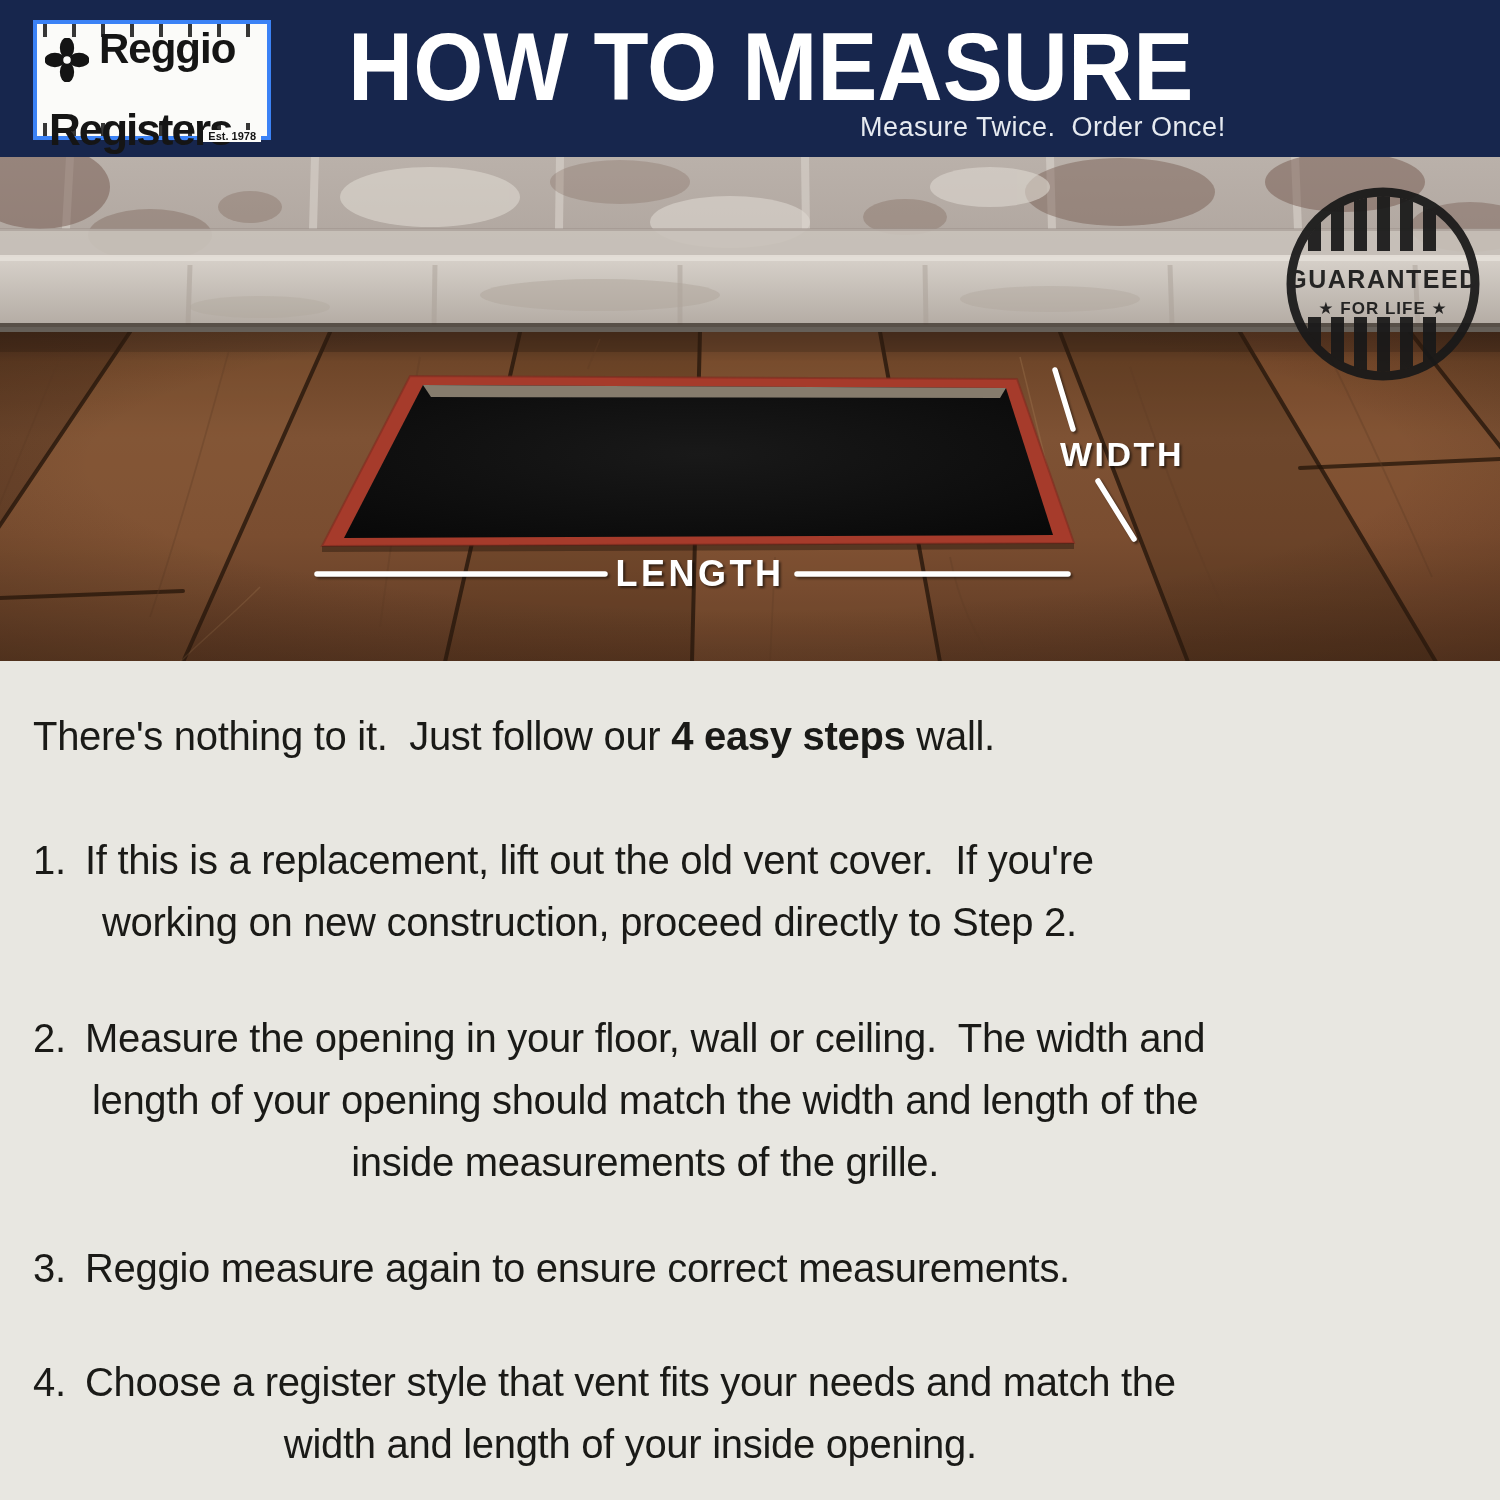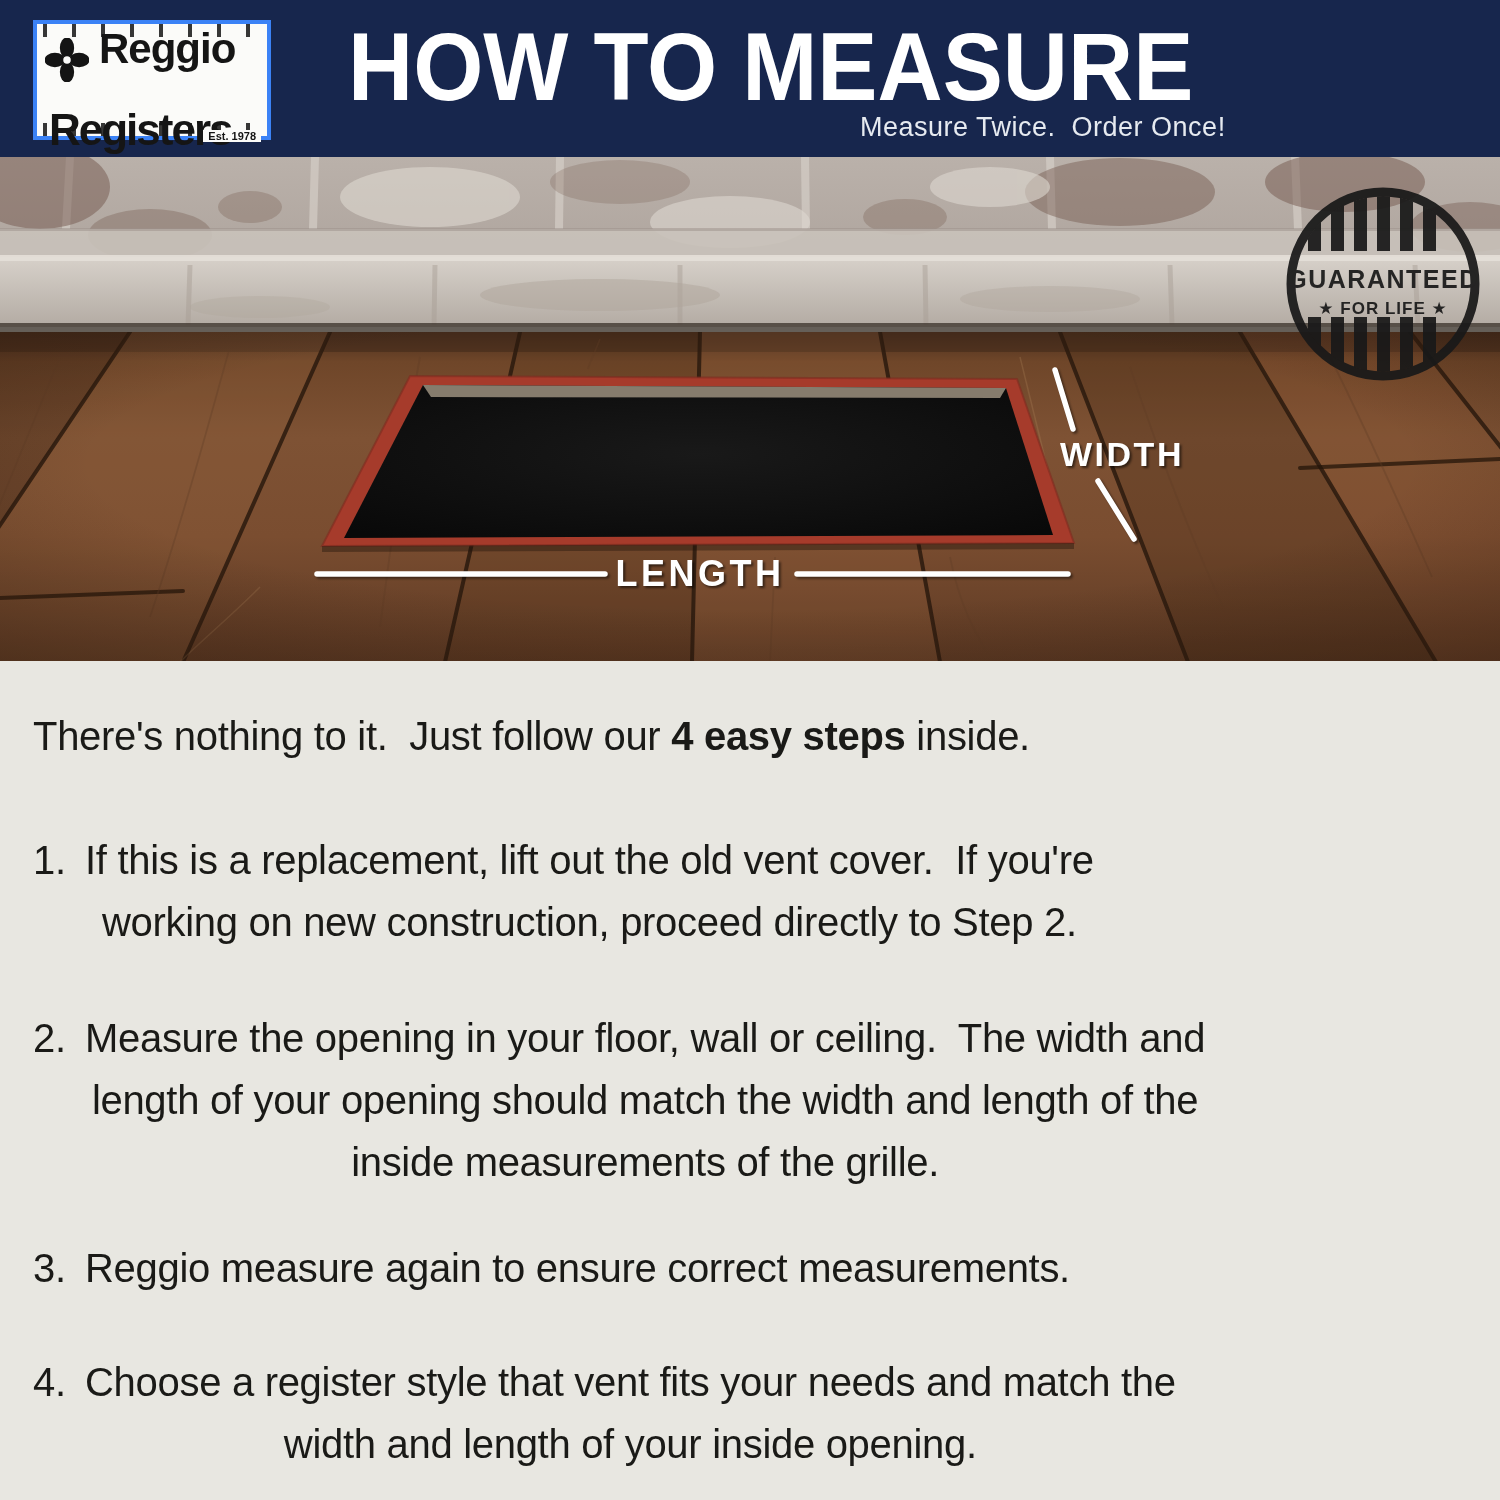--- a/index.html
+++ b/index.html
@@ -264,21 +264,21 @@
           <rect x="1400" y="160" width="13" height="66"></rect>
             <rect x="1423" y="160" width="13" height="66"></rect>
         </g>
         <text x="1383" y="131" text-anchor="middle" fill="#191919" font-family="Liberation Sans, DejaVu Sans, sans-serif" font-size="25" font-weight="700" letter-spacing="1.5">GUARANTEED</text>
         <text x="1383" y="157" text-anchor="middle" fill="#191919" font-family="Liberation Sans, DejaVu Sans, sans-serif" font-size="17" font-weight="700" letter-spacing="1">★ FOR LIFE ★</text>
       </g>
     </svg>
   </div>
 
   <section class="content">
-    <p class="intro"><span>There's nothing to it.  Just follow our </span><b>4 easy steps</b><span> inside.</span></p>
+    <p class="intro"><span>There's nothing to it.  Just follow our </span><b>4 easy steps</b><span> wall.</span></p>
 
     <div class="step step1">
       <span class="step-num">1.</span>
       <span class="step-txt">If this is a replacement, lift out the old vent cover.  If you're
 working on new construction, proceed directly to Step 2.</span>
     </div>
 
     <div class="step step2">
       <span class="step-num">2.</span>
       <span class="step-txt">Measure the opening in your floor, wall or ceiling.  The width and

